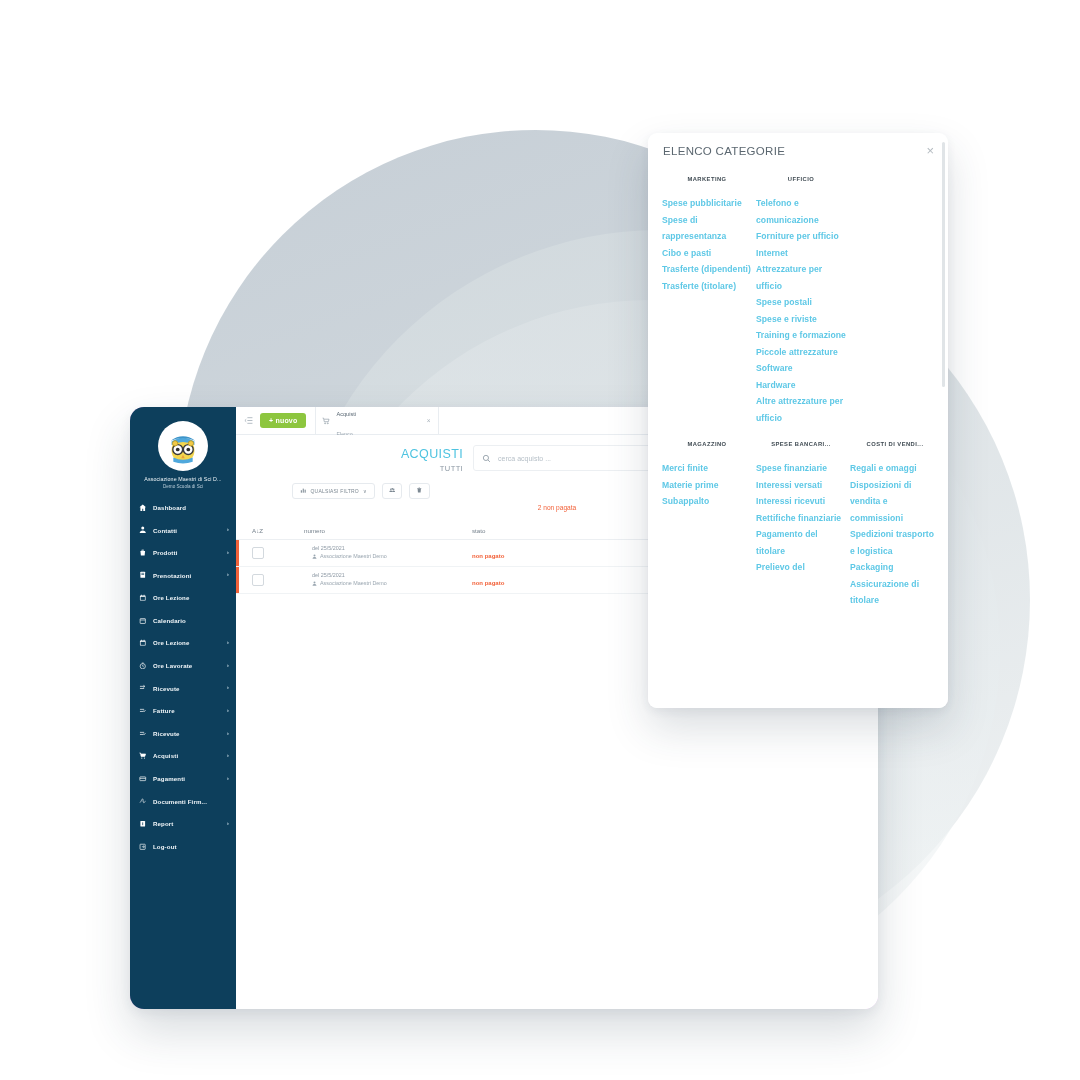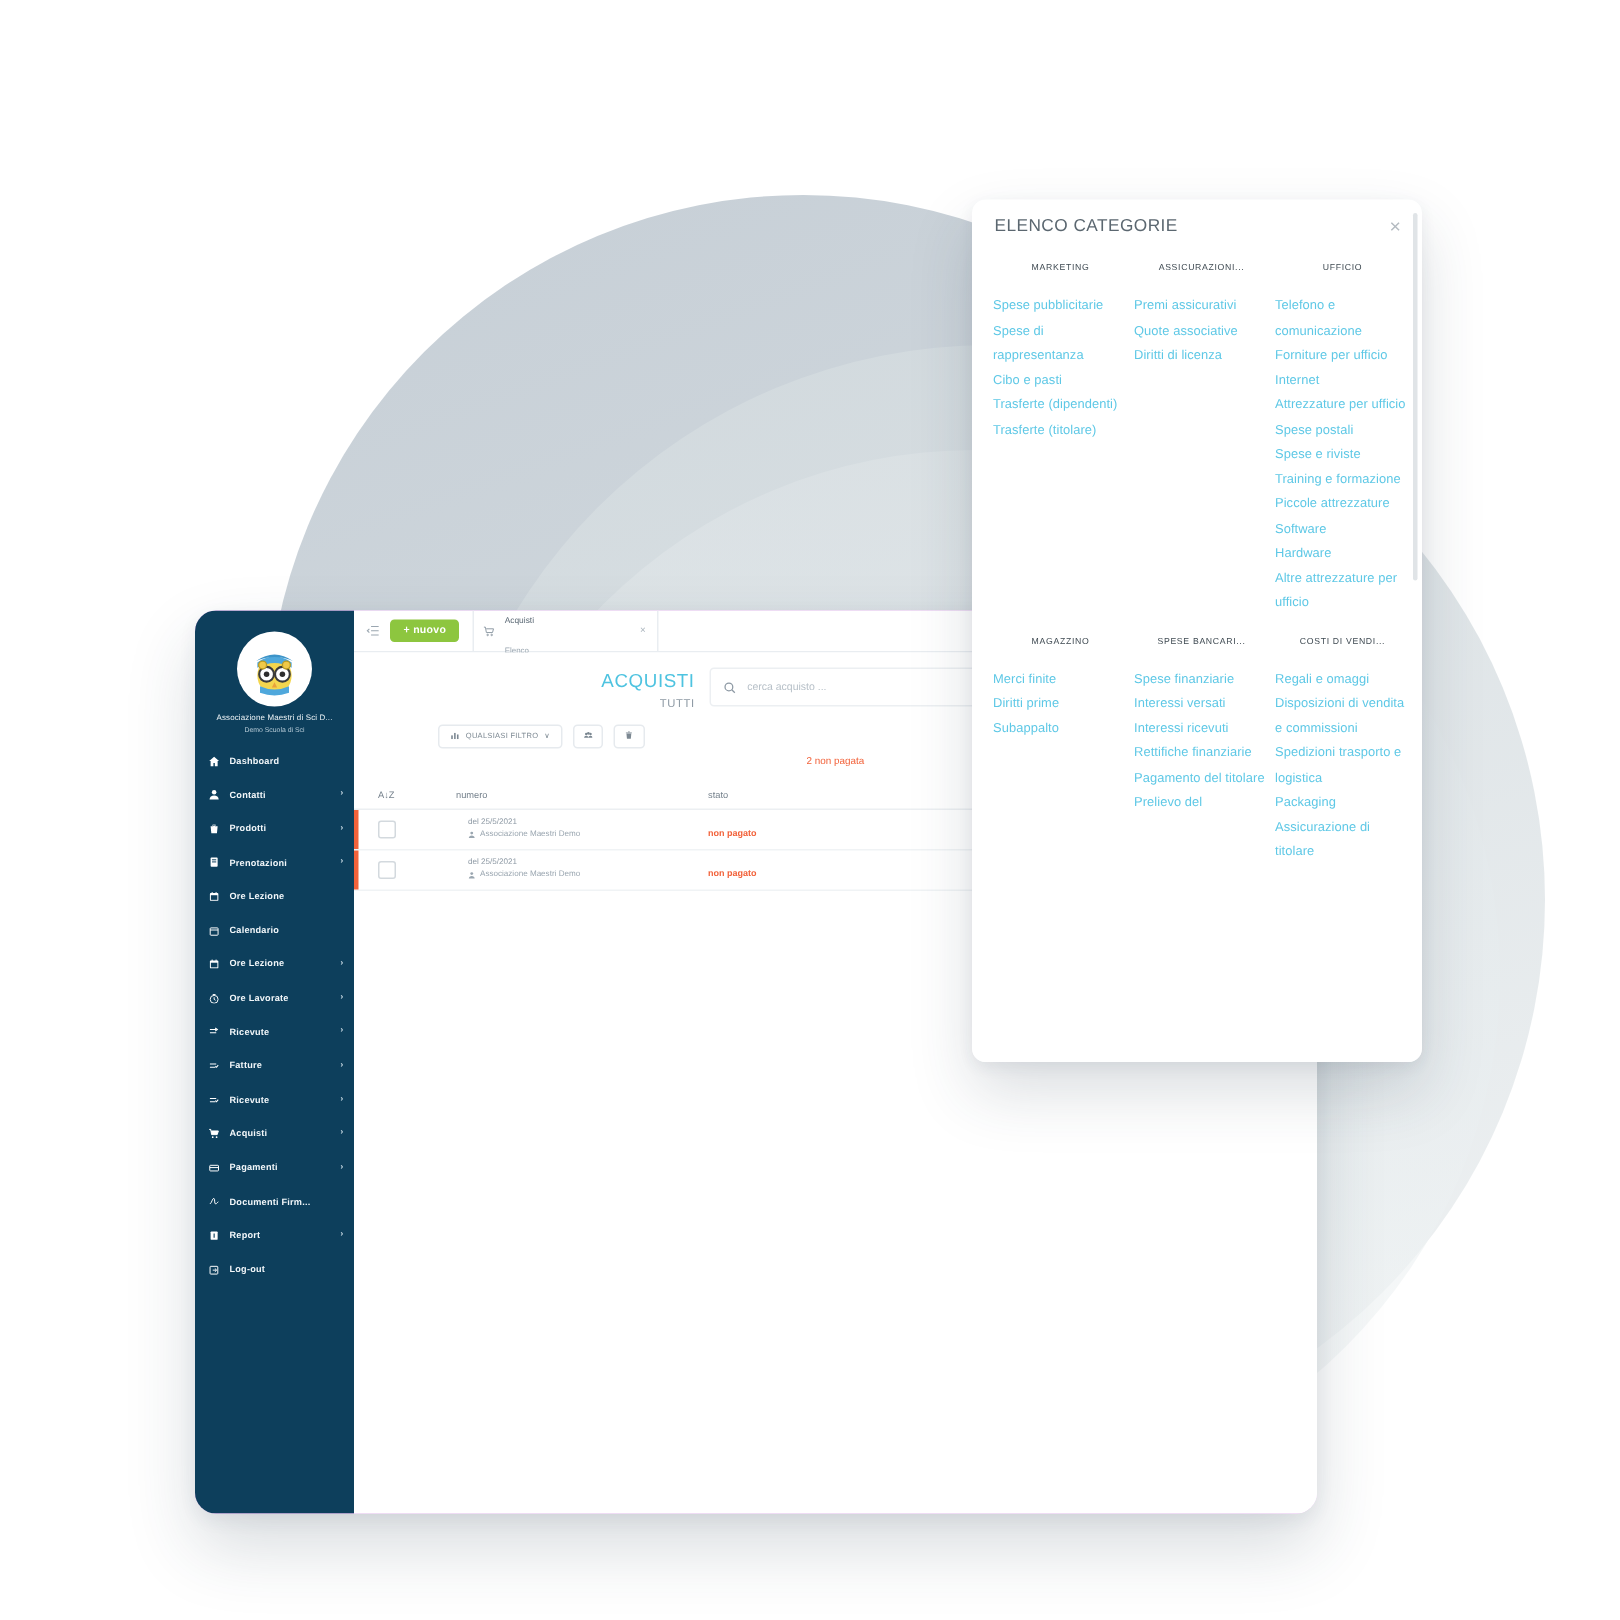--- a/index.html
+++ b/index.html
@@ -159,21 +159,21 @@
     background:#ffffff;border-radius:9px;overflow:hidden;
     box-shadow:0 20px 42px rgba(40,60,80,.17), 0 3px 10px rgba(40,60,80,.07);
   }
   .modal-head{
     height:35px;display:flex;align-items:center;justify-content:space-between;
     padding:0 14px 0 15px;
   }
   .modal-title{font-size:11.5px;color:#5b6770;letter-spacing:.3px;}
   .modal-close{font-size:13px;color:#b4bbc1;line-height:1;cursor:pointer;}
   .modal-body{
-    position:relative;height:540px;overflow:hidden;padding:8px 16px 0 14px;
+    position:relative;height:540px;overflow:hidden;padding:8px 16px 0 14px;font-weight:bold;
   }
   .cat-grid{display:flex;gap:0;}
   .cat-col{width:90px;flex:0 0 90px;padding-right:4px;}
   .cat-col-head{
     font-size:5.8px;color:#3f4a52;letter-spacing:.45px;text-align:center;
     margin-bottom:13px;white-space:nowrap;overflow:hidden;text-overflow:clip;
   }
   .cat-item{
     font-size:8.6px;color:#5ec8e6;line-height:1.92;letter-spacing:.05px;
     word-break:normal;
@@ -550,46 +550,40 @@
     <div class="cat-grid">
       <div class="cat-col">
         <div class="cat-col-head">MARKETING</div>
         <div class="cat-item">Spese pubblicitarie</div>
         <div class="cat-item">Spese di rappresentanza</div>
         <div class="cat-item">Cibo e pasti</div>
         <div class="cat-item">Trasferte (dipendenti)</div>
         <div class="cat-item">Trasferte (titolare)</div>
       </div>
       <div class="cat-col">
-        <div class="cat-col-head">ASSICURAZIONI...</div>
-        <div class="cat-item">Premi assicurativi</div>
-        <div class="cat-item">Quote associative</div>
-        <div class="cat-item">Diritti di licenza</div>
-      </div>
-      <div class="cat-col">
         <div class="cat-col-head">UFFICIO</div>
         <div class="cat-item">Telefono e comunicazione</div>
         <div class="cat-item">Forniture per ufficio</div>
         <div class="cat-item">Internet</div>
         <div class="cat-item">Attrezzature per ufficio</div>
         <div class="cat-item">Spese postali</div>
         <div class="cat-item">Spese e riviste</div>
         <div class="cat-item">Training e formazione</div>
         <div class="cat-item">Piccole attrezzature</div>
         <div class="cat-item">Software</div>
         <div class="cat-item">Hardware</div>
         <div class="cat-item">Altre attrezzature per ufficio</div>
       </div>
     </div>
 
     <div class="cat-grid cat-row-2">
       <div class="cat-col">
         <div class="cat-col-head">MAGAZZINO</div>
         <div class="cat-item">Merci finite</div>
-        <div class="cat-item">Diritti prime</div>
+        <div class="cat-item">Materie prime</div>
         <div class="cat-item">Subappalto</div>
       </div>
       <div class="cat-col">
         <div class="cat-col-head">SPESE BANCARI...</div>
         <div class="cat-item">Spese finanziarie</div>
         <div class="cat-item">Interessi versati</div>
         <div class="cat-item">Interessi ricevuti</div>
         <div class="cat-item">Rettifiche finanziarie</div>
         <div class="cat-item">Pagamento del titolare</div>
         <div class="cat-item">Prelievo del</div>

